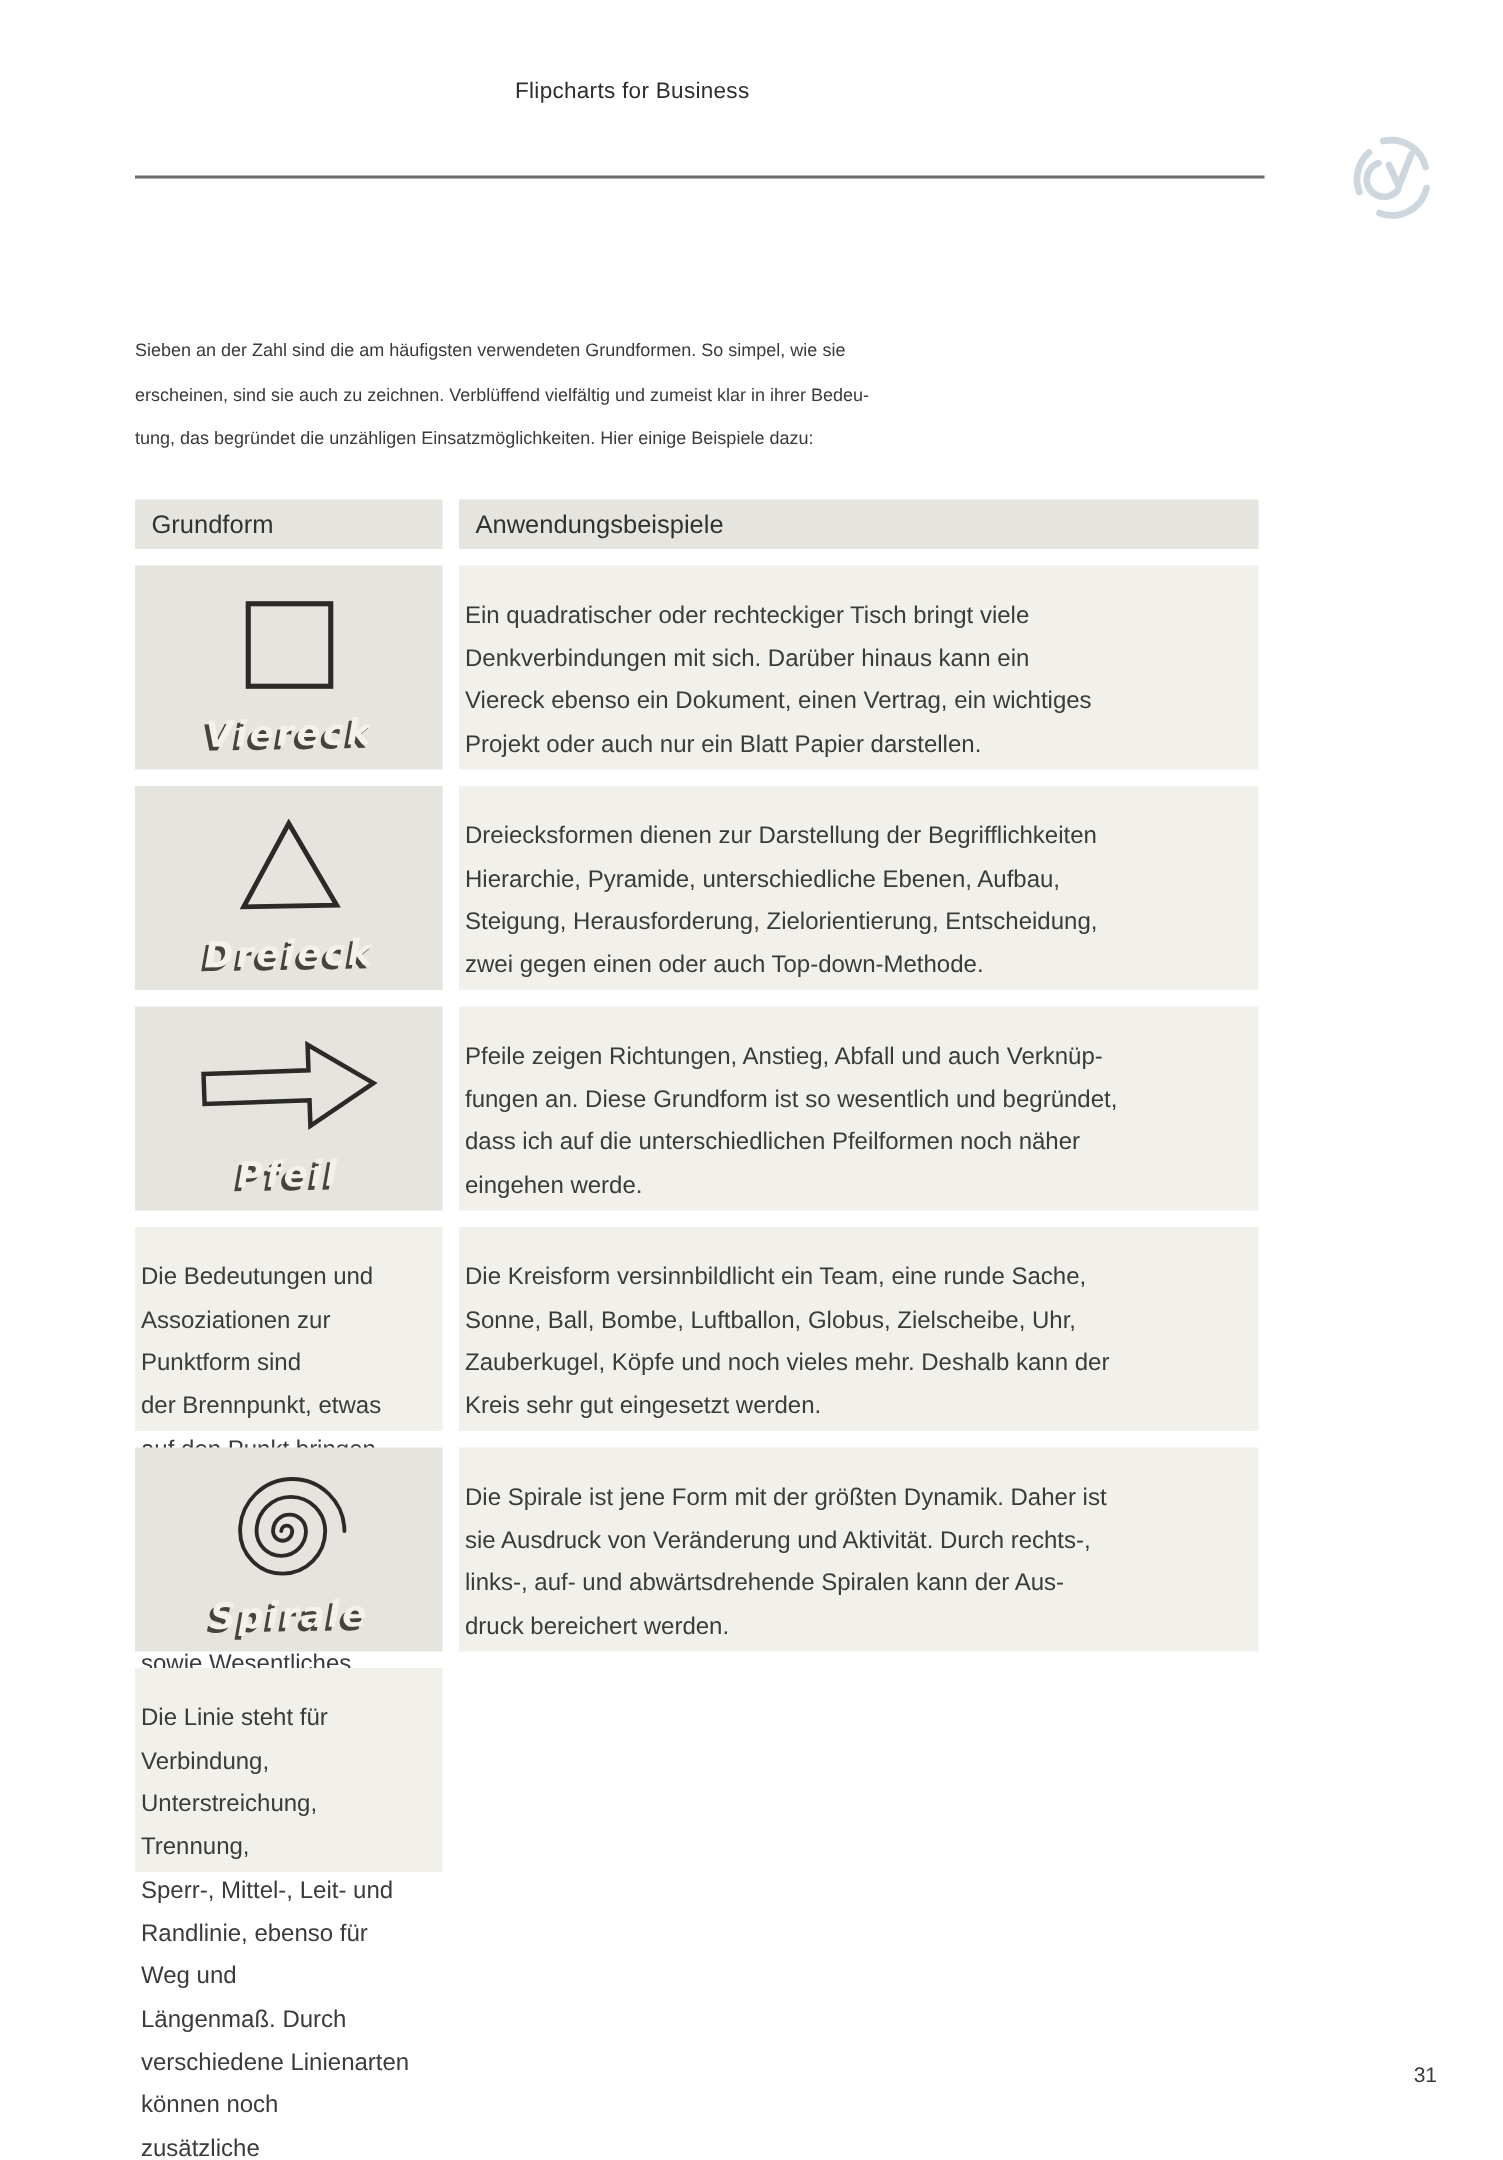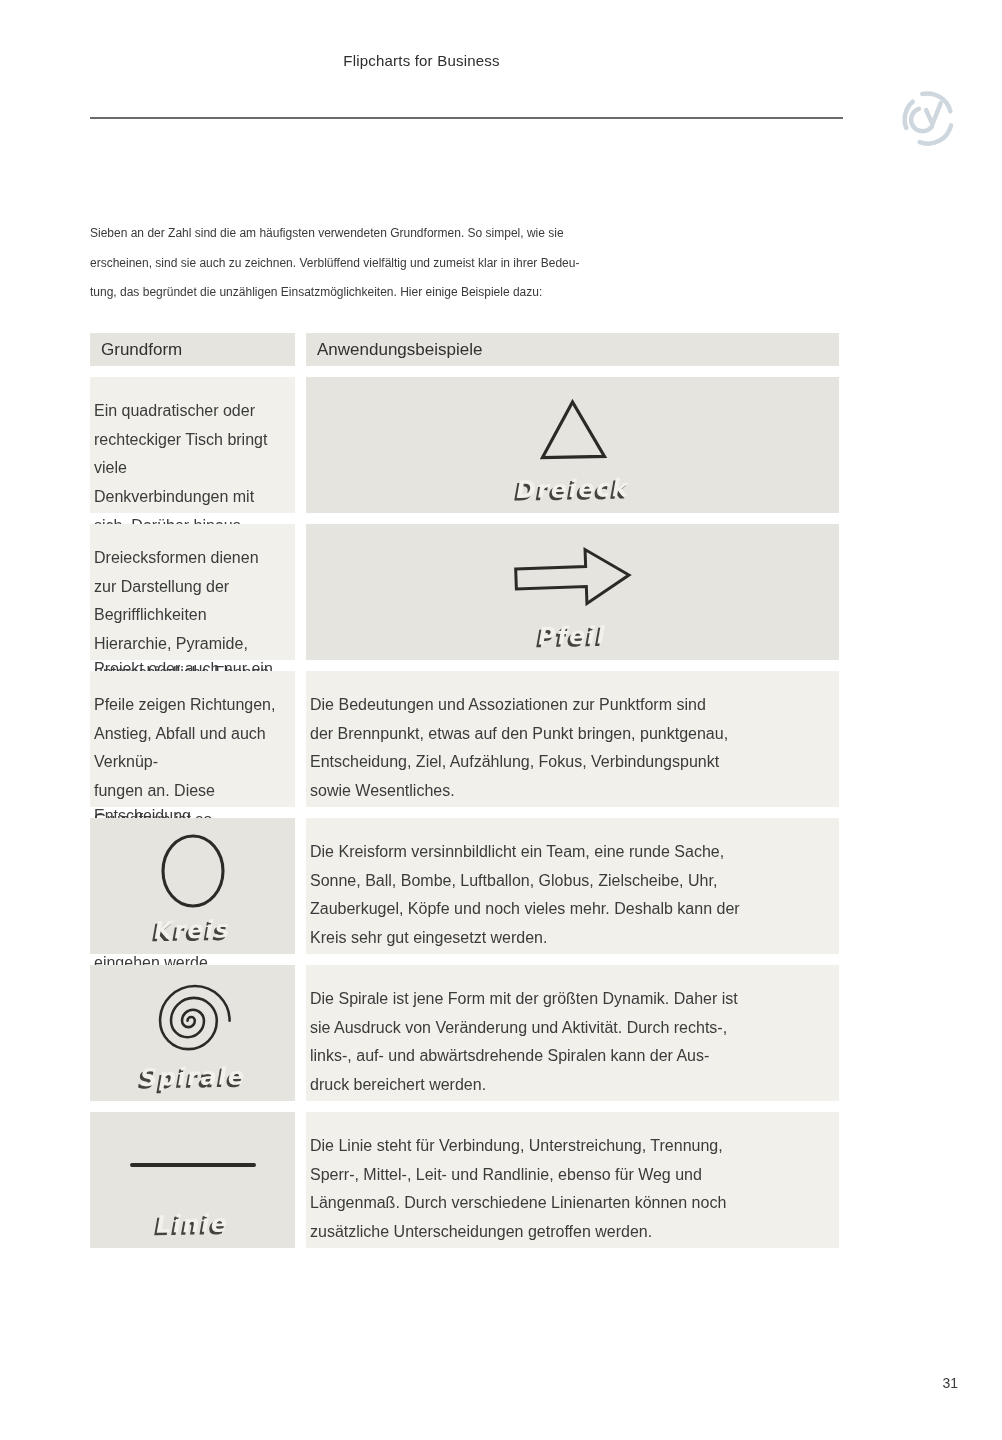--- a/index.html
+++ b/index.html
@@ -76,20 +76,28 @@
 
   <div class="intro">Sieben an der Zahl sind die am häufigsten verwendeten Grundformen. So simpel, wie sie
 erscheinen, sind sie auch zu zeichnen. Verblüffend vielfältig und zumeist klar in ihrer Bedeu-
 tung, das begründet die unzähligen Einsatzmöglichkeiten. Hier einige Beispiele dazu:</div>
 
   <div class="grundform-table">
 
     <div class="th">Grundform</div>
     <div class="th">Anwendungsbeispiele</div>
 
+    <div class="shape-cell">
+      <div class="shape-box">
+        <svg width="60" height="60" viewBox="0 0 60 60">
+          <rect class="stroke-shape" x="2.5" y="2.5" width="55" height="55" stroke-width="3.4"></rect>
+        </svg>
+      </div>
+      <div class="shape-label">Viereck</div>
+    </div>
     <div class="example-cell">Ein quadratischer oder rechteckiger Tisch bringt viele
 Denkverbindungen mit sich. Darüber hinaus kann ein
 Viereck ebenso ein Dokument, einen Vertrag, ein wichtiges
 Projekt oder auch nur ein Blatt Papier darstellen.</div>
 
     <div class="shape-cell">
       <div class="shape-box">
         <svg width="68" height="62" viewBox="0 0 68 62" style="transform:rotate(-1deg)">
           <polygon class="stroke-shape" points="34,3 3,58 65,58" stroke-width="3.2"></polygon>
         </svg>
@@ -103,61 +111,47 @@
 
     <div class="shape-cell">
       <div class="shape-box">
         <svg width="120" height="62" viewBox="0 0 120 62" style="transform:rotate(-2deg)">
           <polygon class="stroke-shape" points="3,21 73,21 73,4 116,31 73,58 73,41 3,41" stroke-width="3"></polygon>
         </svg>
       </div>
       <div class="shape-label">Pfeil</div>
     </div>
     <div class="example-cell">Pfeile zeigen Richtungen, Anstieg, Abfall und auch Verknüp-
-fungen an. Diese Grundform ist so wesentlich und vielfältig,
+fungen an. Diese Grundform ist so wesentlich und begründet,
 dass ich auf die unterschiedlichen Pfeilformen noch näher
 eingehen werde.</div>
 
     <div class="example-cell">Die Bedeutungen und Assoziationen zur Punktform sind
 der Brennpunkt, etwas auf den Punkt bringen, punktgenau,
 Entscheidung, Ziel, Aufzählung, Fokus, Verbindungspunkt
 sowie Wesentliches.</div>
 
-    <div class="shape-cell">
-      <div class="shape-box">
-        <svg width="66" height="78" viewBox="0 0 66 78">
-          <ellipse class="stroke-shape" cx="33" cy="39" rx="30" ry="35" stroke-width="3.1"></ellipse>
-        </svg>
-      </div>
-      <div class="shape-label">Kreis</div>
-    </div>
     <div class="example-cell">Die Kreisform versinnbildlicht ein Team, eine runde Sache,
 Sonne, Ball, Bombe, Luftballon, Globus, Zielscheibe, Uhr,
 Zauberkugel, Köpfe und noch vieles mehr. Deshalb kann der
 Kreis sehr gut eingesetzt werden.</div>
 
     <div class="shape-cell">
       <div class="shape-box">
         <svg width="92" height="86" viewBox="0 0 100 94">
           <path class="stroke-shape" stroke-width="2.8" stroke-linecap="round" d="M 90 50 A 38 38 0 0 0 14 50 A 31 31 0 0 0 76 50 A 25 25 0 0 0 26 50 A 18 18 0 0 0 62 50 A 12 12 0 0 0 38 50 A 7 7 0 0 0 52 50 A 4 4 0 0 0 44 50"></path>
         </svg>
       </div>
       <div class="shape-label">Spirale</div>
     </div>
     <div class="example-cell">Die Spirale ist jene Form mit der größten Dynamik. Daher ist
 sie Ausdruck von Veränderung und Aktivität. Durch rechts-,
 links-, auf- und abwärtsdrehende Spiralen kann der Aus-
 druck bereichert werden.</div>
 
-    <div class="shape-cell">
-      <div class="shape-box">
-        <div class="line-glyph"></div>
-      </div>
-      <div class="shape-label">Linie</div>
-    </div>
     <div class="example-cell">Die Linie steht für Verbindung, Unterstreichung, Trennung,
 Sperr-, Mittel-, Leit- und Randlinie, ebenso für Weg und
 Längenmaß. Durch verschiedene Linienarten können noch
 zusätzliche Unterscheidungen getroffen werden.</div>
 
   </div>
 
   <div class="page-number">31</div>
 
 </div>

